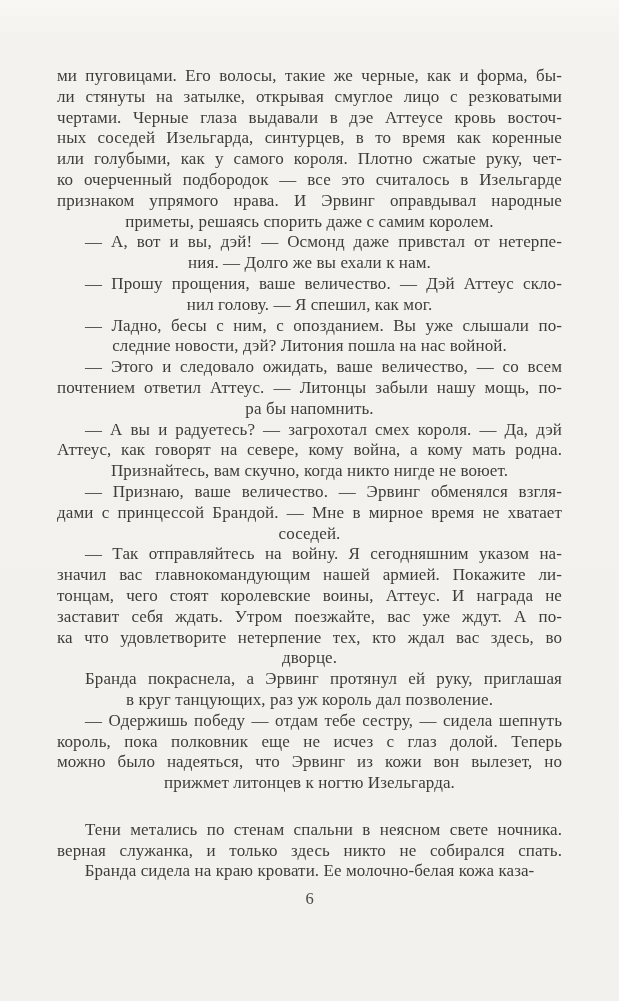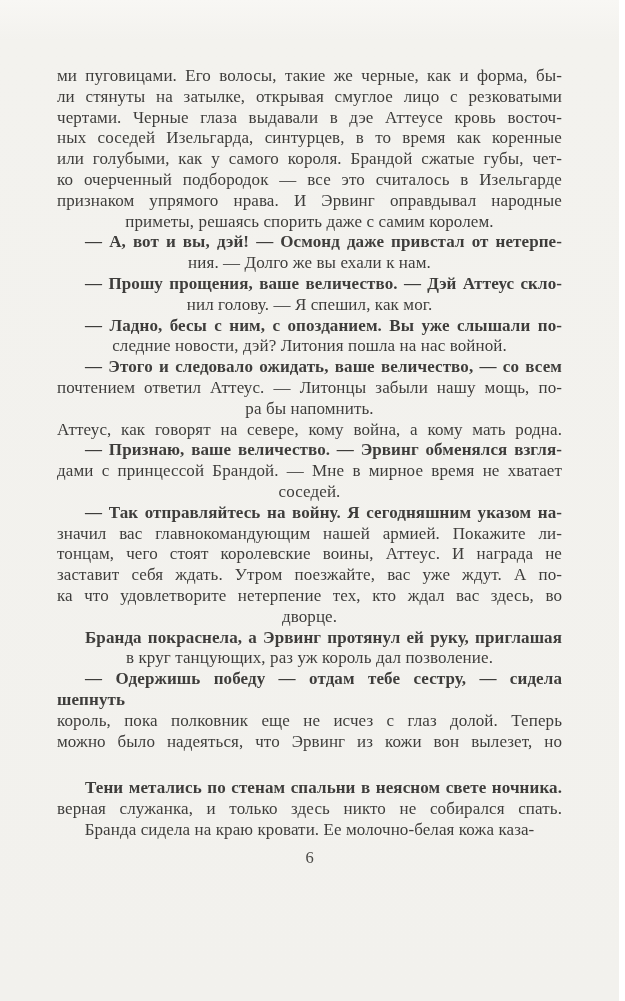--- a/index.html
+++ b/index.html
@@ -26,39 +26,39 @@
     color: #3e3d3b;
     letter-spacing: 0.1px;
   }
   .paragraph { margin: 0; }
   .paragraph.section-break { margin-top: 26px; }
   .line { white-space: normal; text-align: center; }
   .line.just {
     text-align: justify;
     text-align-last: justify;
   }
-  .line.indent { text-indent: 28px; font-weight: bold; }
+  .line.indent { text-indent: 28px; }
   .page-number {
     margin-top: 7px;
     text-align: center;
     font-size: 16.5px;
     color: #4a4946;
   }
 </style>
 </head>
 <body>
 
 <div class="page">
   <div class="text-block" id="text-block">
       <div class="paragraph">
         <div class="line just">ми пуговицами. Его волосы, такие же черные, как и форма, бы-</div>
         <div class="line just">ли стянуты на затылке, открывая смуглое лицо с резковатыми</div>
         <div class="line just">чертами. Черные глаза выдавали в дэе Аттеусе кровь восточ-</div>
         <div class="line just">ных соседей Изельгарда, синтурцев, в то время как коренные</div>
-        <div class="line just">или голубыми, как у самого короля. Брандой сжатые губы, чет-</div>
+        <div class="line just">или голубыми, как у самого короля. Плотно сжатые руку, чет-</div>
         <div class="line just">ко очерченный подбородок — все это считалось в Изельгарде</div>
         <div class="line just">признаком упрямого нрава. И Эрвинг оправдывал народные</div>
         <div class="line">приметы, решаясь спорить даже с самим королем.</div>
       </div>
       <div class="paragraph">
         <div class="line just indent">— А, вот и вы, дэй! — Осмонд даже привстал от нетерпе-</div>
         <div class="line">ния. — Долго же вы ехали к нам.</div>
       </div>
       <div class="paragraph">
         <div class="line just indent">— Прошу прощения, ваше величество. — Дэй Аттеус скло-</div>
@@ -67,21 +67,23 @@
       <div class="paragraph">
         <div class="line just indent">— Ладно, бесы с ним, с опозданием. Вы уже слышали по-</div>
         <div class="line">следние новости, дэй? Литония пошла на нас войной.</div>
       </div>
       <div class="paragraph">
         <div class="line just indent">— Этого и следовало ожидать, ваше величество, — со всем</div>
         <div class="line just">почтением ответил Аттеус. — Литонцы забыли нашу мощь, по-</div>
         <div class="line">ра бы напомнить.</div>
       </div>
       <div class="paragraph">
+        <div class="line just indent">— А вы и радуетесь? — загрохотал смех короля. — Да, дэй</div>
         <div class="line just">Аттеус, как говорят на севере, кому война, а кому мать родна.</div>
+        <div class="line">Признайтесь, вам скучно, когда никто нигде не воюет.</div>
       </div>
       <div class="paragraph">
         <div class="line just indent">— Признаю, ваше величество. — Эрвинг обменялся взгля-</div>
         <div class="line just">дами с принцессой Брандой. — Мне в мирное время не хватает</div>
         <div class="line">соседей.</div>
       </div>
       <div class="paragraph">
         <div class="line just indent">— Так отправляйтесь на войну. Я сегодняшним указом на-</div>
         <div class="line just">значил вас главнокомандующим нашей армией. Покажите ли-</div>
         <div class="line just">тонцам, чего стоят королевские воины, Аттеус. И награда не</div>
@@ -90,20 +92,21 @@
         <div class="line">дворце.</div>
       </div>
       <div class="paragraph">
         <div class="line just indent">Бранда покраснела, а Эрвинг протянул ей руку, приглашая</div>
         <div class="line">в круг танцующих, раз уж король дал позволение.</div>
       </div>
       <div class="paragraph">
         <div class="line just indent">— Одержишь победу — отдам тебе сестру, — сидела шепнуть</div>
         <div class="line just">король, пока полковник еще не исчез с глаз долой. Теперь</div>
         <div class="line just">можно было надеяться, что Эрвинг из кожи вон вылезет, но</div>
+        <div class="line">прижмет литонцев к ногтю Изельгарда.</div>
       </div>
       <div class="paragraph section-break">
         <div class="line just indent">Тени метались по стенам спальни в неясном свете ночника.</div>
         <div class="line just">верная служанка, и только здесь никто не собирался спать.</div>
         <div class="line">Бранда сидела на краю кровати. Ее молочно-белая кожа каза-</div>
       </div>
     </div>
   <div class="page-number">6</div>
 </div>
 

